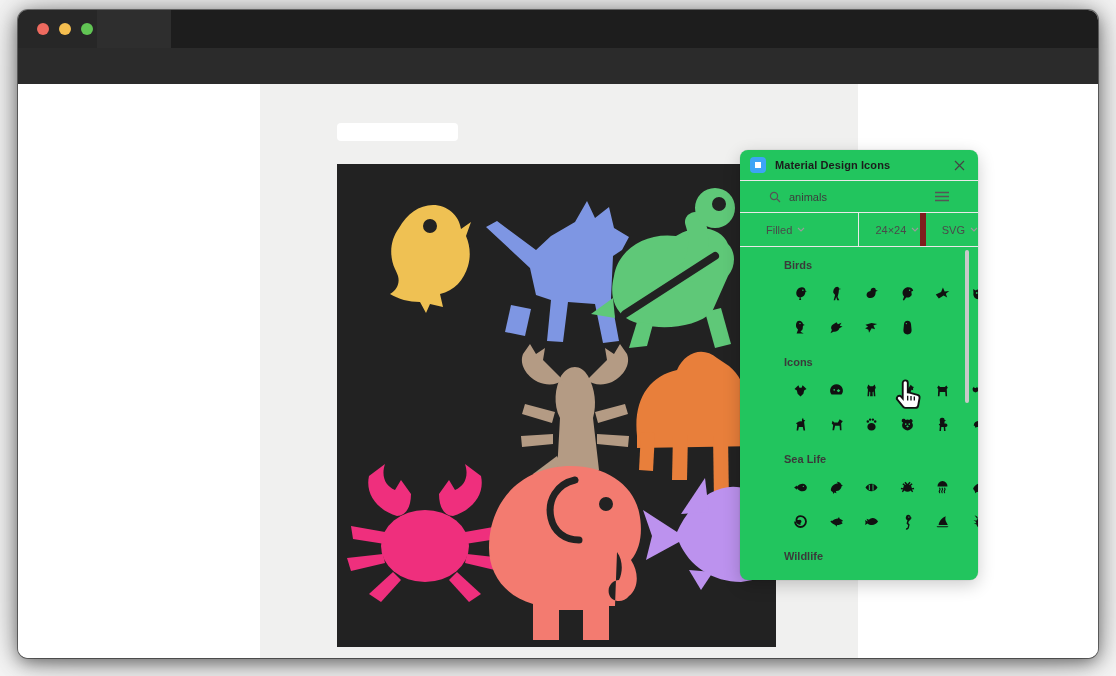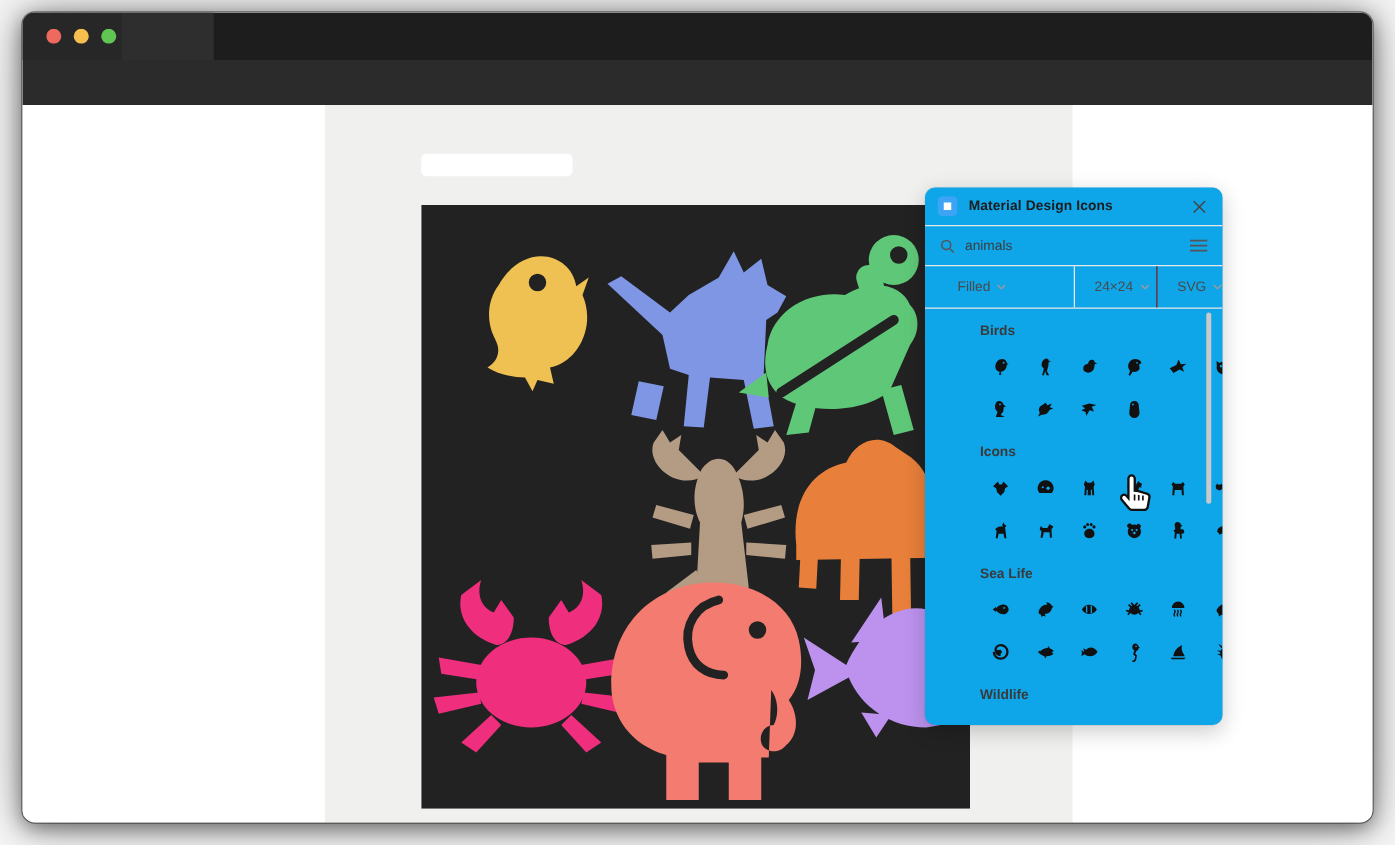--- a/index.html
+++ b/index.html
@@ -20,34 +20,34 @@
   .left-panel { width:242px; background:#ffffff; }
   .canvas { width:598px; background:#f0f0ef; position:relative; }
   .right-panel { flex:1; background:#ffffff; }
 
   .skeleton-bar { position:absolute; left:77px; top:39px; width:121px; height:18px;
     background:#fff; border-radius:4px; }
   .artboard { position:absolute; left:77px; top:80px; width:439px; height:483px; }
 
   
   .plugin-panel { position:absolute; left:722px; top:140px; width:238px; height:430px;
-    background:#0ea5e9; border-radius:8px; overflow:hidden;
+    background:#22c55e; border-radius:8px; overflow:hidden;
     box-shadow:0 0 0 .5px rgba(0,0,0,.08), 0 5px 17px rgba(0,0,0,.2);
     font-size:11px; color:#333; }
   .p-row { display:flex; align-items:center; border-bottom:1px solid #e9e9e9; }
   .p-header { height:31px; padding:0 10px; }
   .p-title { margin-left:9px; font-weight:bold; font-size:11px; color:#1c1c1c; letter-spacing:.1px; }
   .p-close { margin-left:auto; width:18px; height:18px; display:flex; align-items:center; justify-content:center; cursor:pointer; }
-  .p-search { height:32px; padding:0 12px; }
+  .p-search { height:32px; padding:0 29px; }
   .search-text { margin-left:8px; color:#3c3c3c; }
   .p-menu { margin-left:auto; display:flex; align-items:center; }
   .p-filters { height:34px; display:flex; border-bottom:1px solid #e9e9e9; color:#4a4a4a; }
   .f-cell { display:flex; align-items:center; height:100%;margin-left:16px; }
   .f-style { width:126px; padding-left:10px; border-right:1px solid #e9e9e9; }
-  .f-size { width:62px; justify-content:flex-start; border-right:1px solid #7f1d1d; }
+  .f-size { width:62px; justify-content:center; border-right:6px solid #7f1d1d; }
   .f-format { flex:1; justify-content:center; }
   .chev { margin-left:5px; }
 
   .p-content { position:relative; height:333px; overflow:hidden;padding-left:32px; }
   .section-title { margin:12px 0 4px 12px; font-weight:bold; font-size:11px; color:#3a3a3a; height:13px; }
   .icon-grid { display:grid; grid-template-columns:repeat(6,35.5px); padding-left:11px; }
   .icon-cell { height:34px; display:flex; align-items:center; justify-content:center; cursor:pointer; }
 
   .scroll-thumb { position:absolute; right:9px; top:3px; width:4px; height:153px;
     background:#c9c9c9; border-radius:2px; }

